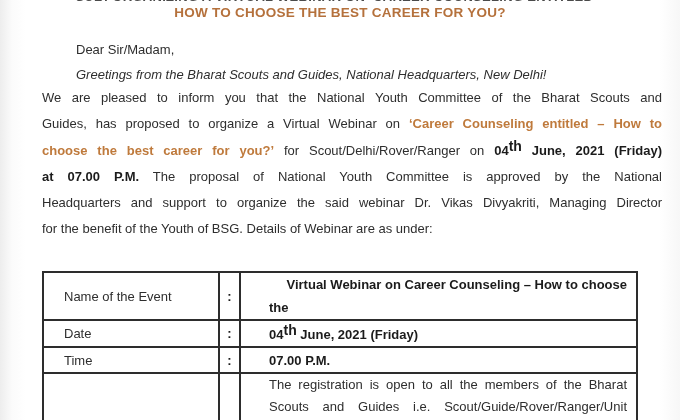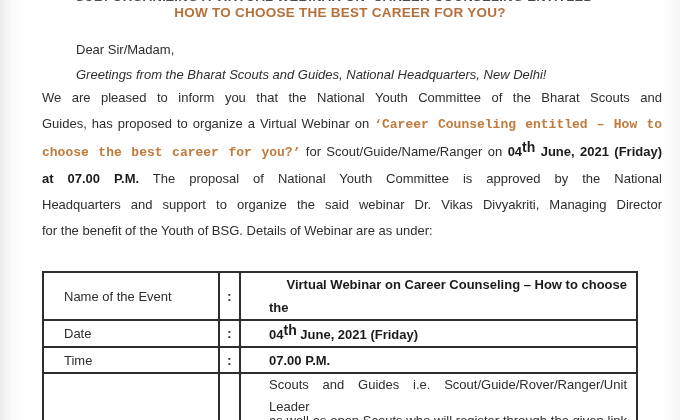--- a/index.html
+++ b/index.html
@@ -30,21 +30,21 @@
     position:absolute;top:5px;left:0;right:0;
     text-align:center;font-weight:700;color:var(--heading);
     font-size:13.5px;letter-spacing:.25px;
   }
   .salutation{position:absolute;top:42px;left:44px;margin-left:32px;}
   .greeting{position:absolute;top:67px;left:76px;font-style:italic;}
   .para{position:absolute;top:85px;left:42px;width:620px;}
   .para .tl{line-height:26px;white-space:nowrap;}
   .jl{text-align:justify;text-align-last:justify;white-space:normal !important;}
   .bold{font-weight:700;color:var(--bold);}
-  .accent{font-weight:700;color:var(--accent);font-family:Liberation Mono, monospace;}
+  .accent{font-weight:700;color:var(--accent);}
   .bsup{font-weight:700;color:var(--bold);font-size:14px;position:relative;top:-4px;}
   .doc-table{
     position:absolute;top:271px;left:42px;width:596px;
     border:2px solid var(--border);
     display:grid;
     grid-template-columns:174px 21px 397px;
     grid-template-rows:46px 27px 26px 96px;
     background:#fff;
   }
   .tr{display:contents;}
@@ -68,21 +68,21 @@
 
   <div class="heading">HOW TO CHOOSE THE BEST CAREER FOR YOU?</div>
 
   <div class="salutation">Dear Sir/Madam,</div>
 
   <div class="greeting">Greetings from the Bharat Scouts and Guides, National Headquarters, New Delhi!</div>
 
   <div class="para">
       <div class="tl jl"><span>We are pleased to inform you that the National Youth Committee of the Bharat Scouts and</span></div>
       <div class="tl jl"><span>Guides, has proposed to organize a Virtual Webinar on </span><span class="accent">‘Career Counseling entitled – How to</span></div>
-      <div class="tl jl"><span class="accent">choose the best career for you?’</span><span> for Scout/Guide/Name/Ranger on </span><span class="bold">04</span><span class="bsup">th</span><span class="bold"> June, 2021 (Friday)</span></div>
+      <div class="tl jl"><span class="accent">choose the best career for you?’</span><span> for Scout/Delhi/Rover/Ranger on </span><span class="bold">04</span><span class="bsup">th</span><span class="bold"> June, 2021 (Friday)</span></div>
       <div class="tl jl"><span class="bold">at 07.00 P.M.</span><span> The proposal of National Youth Committee is approved by the National</span></div>
       <div class="tl jl"><span>Headquarters and support to organize the said webinar Dr. Vikas Divyakriti, Managing Director</span></div>
       <div class="tl"><span>for the benefit of the Youth of BSG. Details of Webinar are as under:</span></div>
     </div>
 
   <div class="doc-table">
 
     <div class="tr">
       <div class="td label">Name of the Event</div>
       <div class="td colon">:</div>
@@ -105,19 +105,20 @@
       <div class="td colon">:</div>
       <div class="td content vcenter">
           <div class="tl"><span class="bold">07.00 P.M.</span></div>
         </div>
     </div>
 
     <div class="tr rb">
       <div class="td label"></div>
       <div class="td colon"></div>
       <div class="td content">
+          <div class="tl jl t22"><span>The registration is open to all the members of the Bharat</span></div>
           <div class="tl jl t22"><span>Scouts and Guides i.e. Scout/Guide/Rover/Ranger/Unit Leader</span></div>
           <div class="tl jl t22 tuck"><span>as well as open Scouts who will register through the given link</span></div>
         </div>
     </div>
 
   </div>
 </div>
 
 </body></html>

